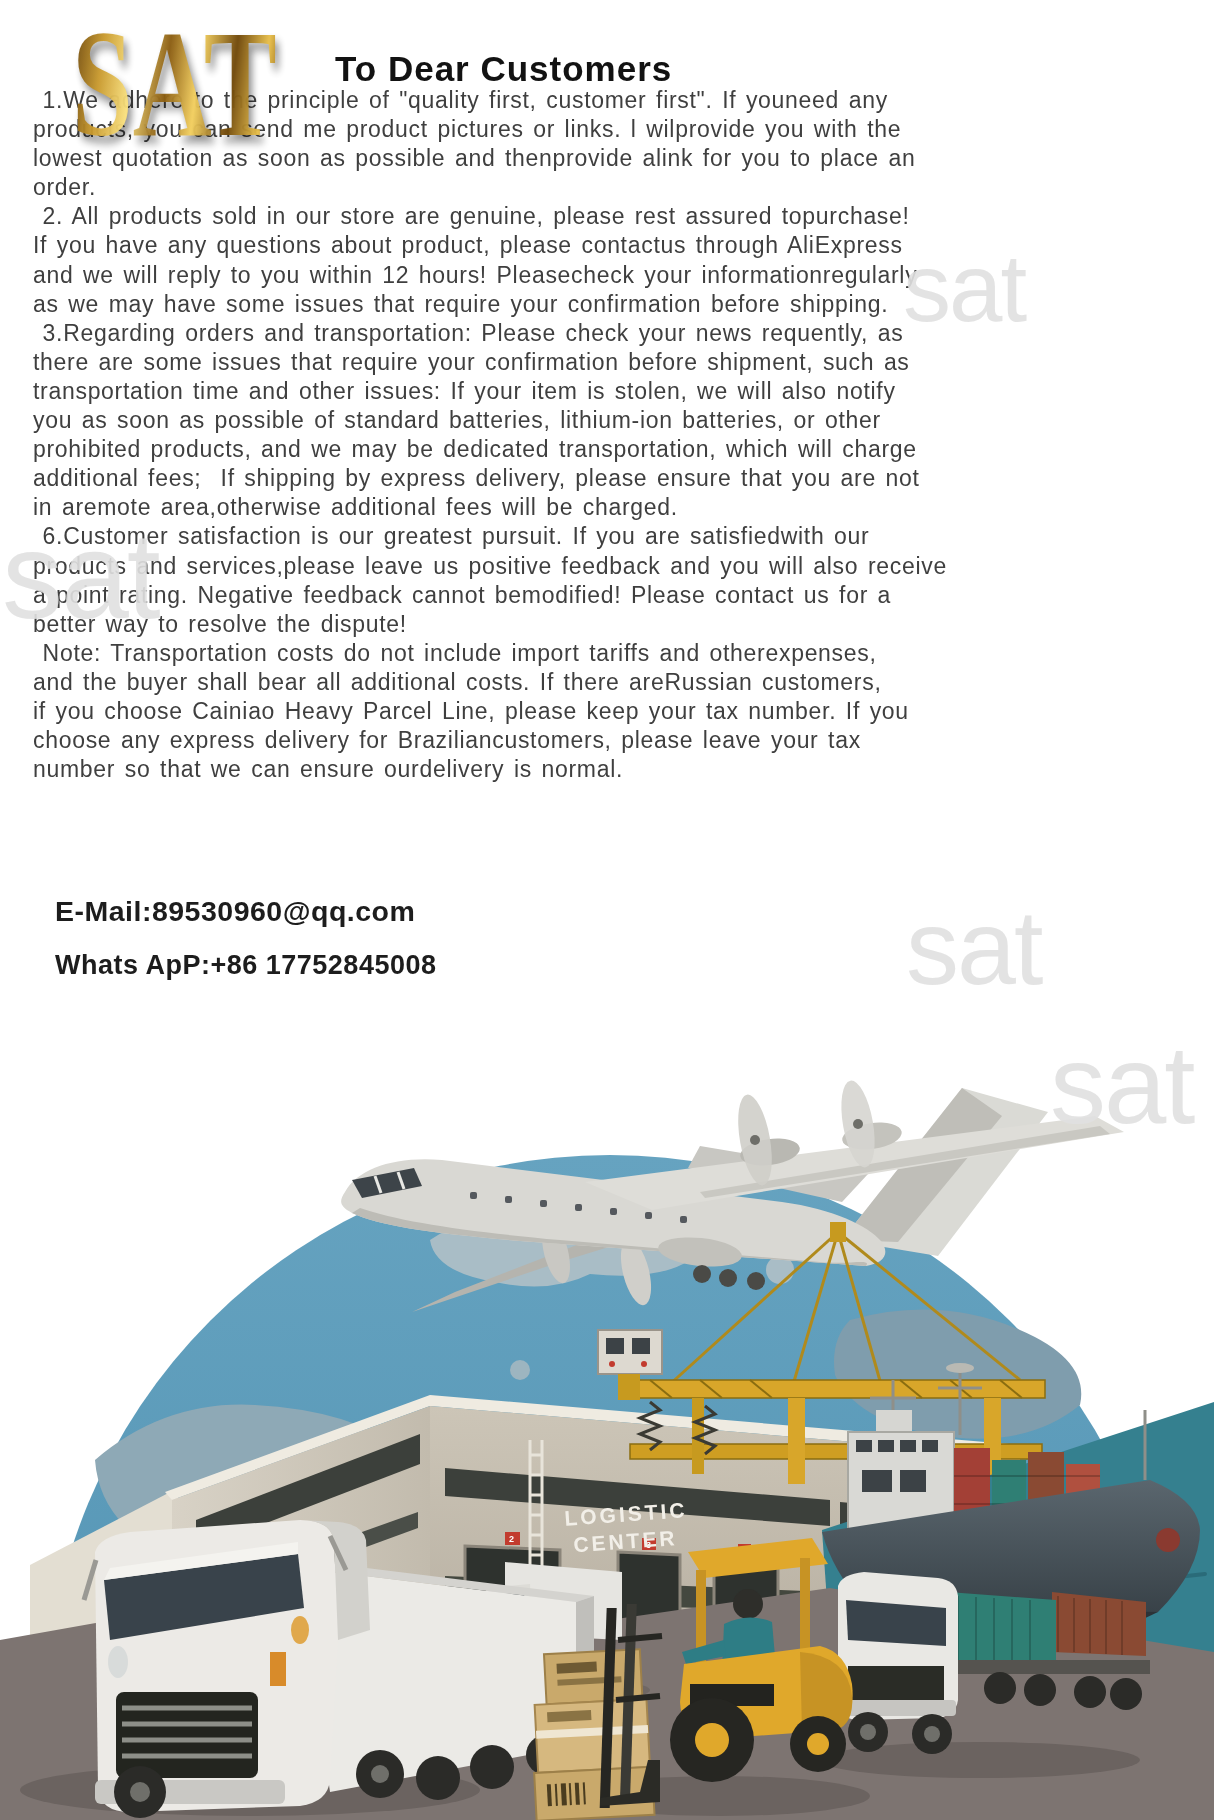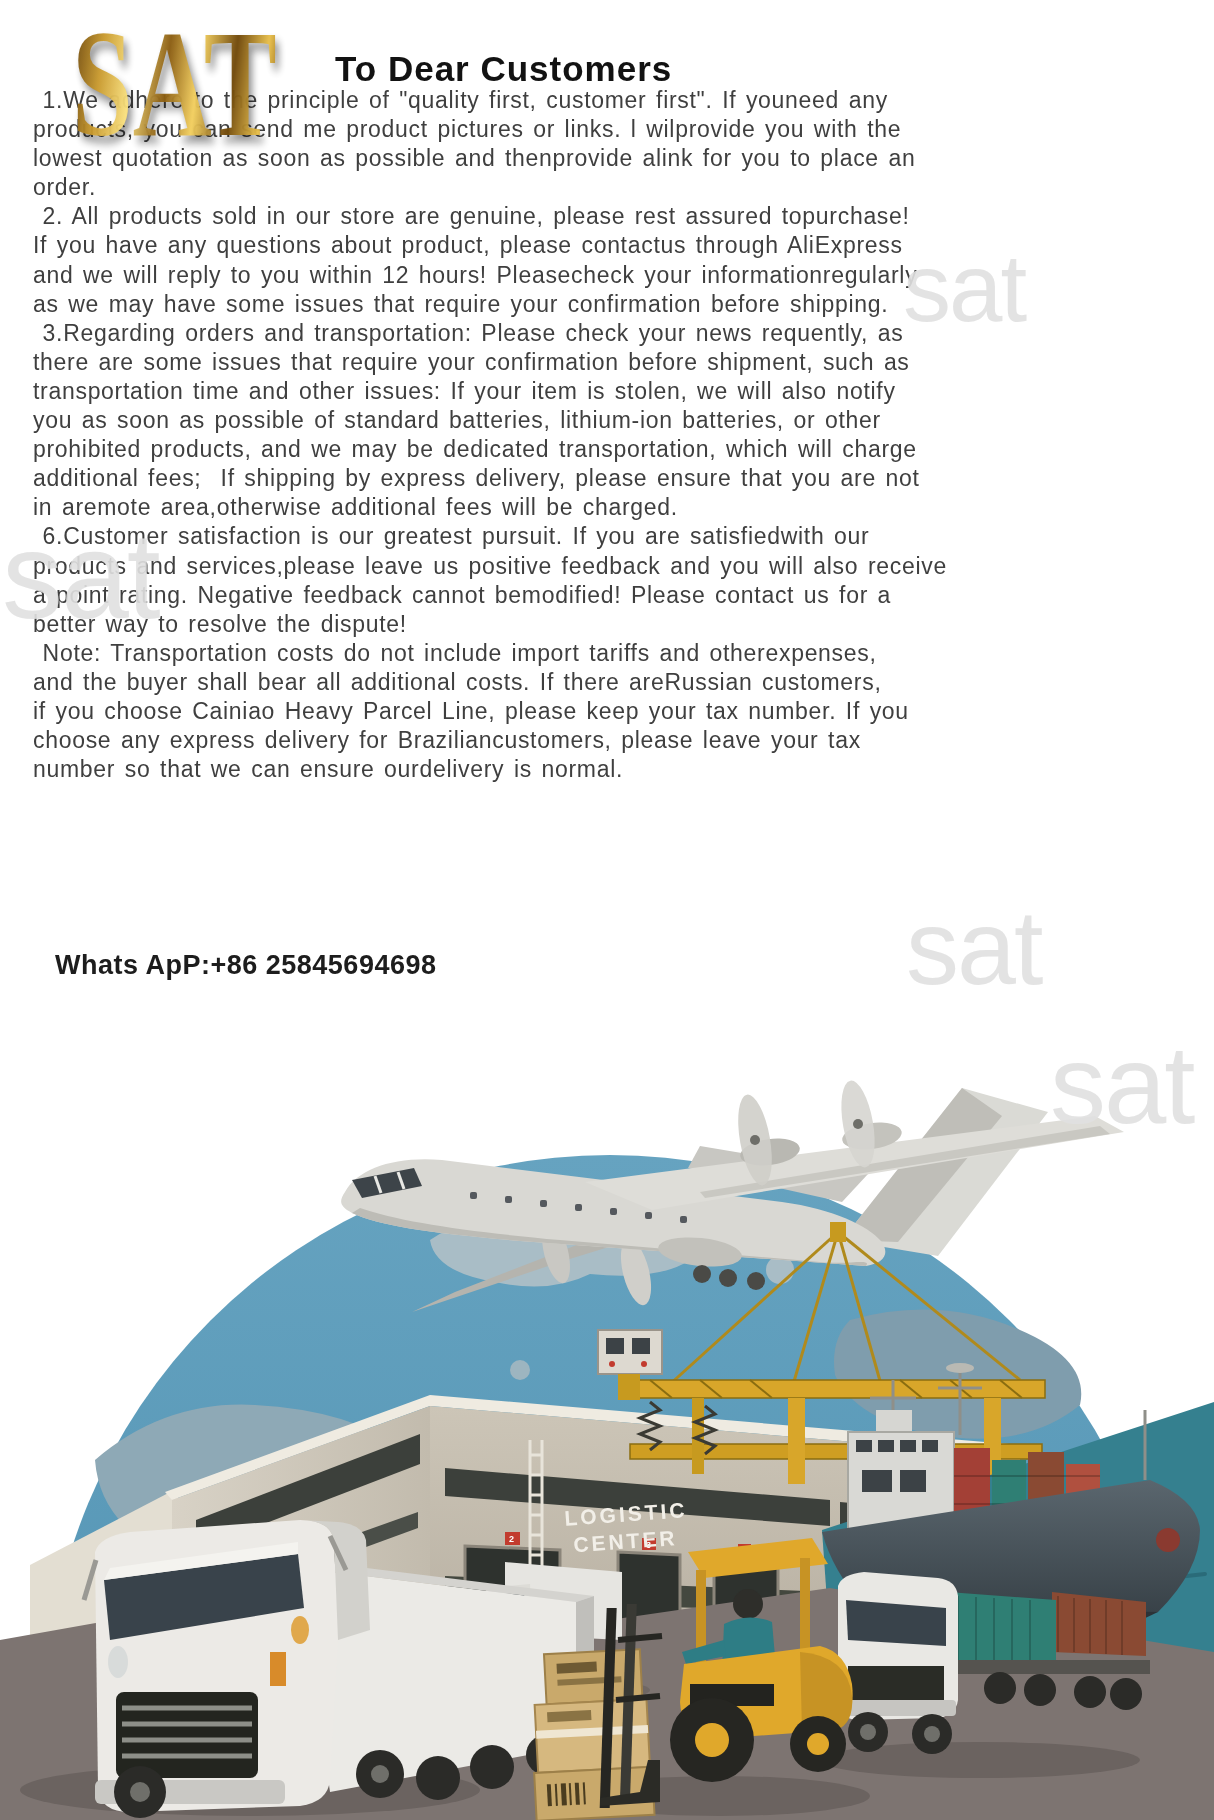--- a/index.html
+++ b/index.html
@@ -62,21 +62,22 @@
 products and services,please leave us positive feedback and you will also receive
 a point rating. Negative feedback cannot bemodified! Please contact us for a
 better way to resolve the dispute!</p>
     <p class="para"> Note: Transportation costs do not include import tariffs and otherexpenses,
 and the buyer shall bear all additional costs. If there areRussian customers,
 if you choose Cainiao Heavy Parcel Line, please keep your tax number. If you
 choose any express delivery for Braziliancustomers, please leave your tax
 number so that we can ensure ourdelivery is normal.</p>
   </div>
 
-  <div class="contact-whatsapp">Whats ApP:+86 25845694698</div>
+  <div class="contact-email">E-Mail:89530960@qq.com</div>
+  <div class="contact-whatsapp">Whats ApP:+86 17752845008</div>
 
   <div class="wm wm-1">sat</div>
   <div class="wm wm-2">sat</div>
   <div class="wm wm-3">sat</div>
   <div class="wm wm-4">sat</div>
 
   <svg class="illustration" viewBox="0 0 1214 880" xmlns="http://www.w3.org/2000/svg">
     <defs>
       <linearGradient id="globeG" x1="0" y1="0" x2="0" y2="1">
         <stop offset="0" stop-color="#66a3c0"></stop>

